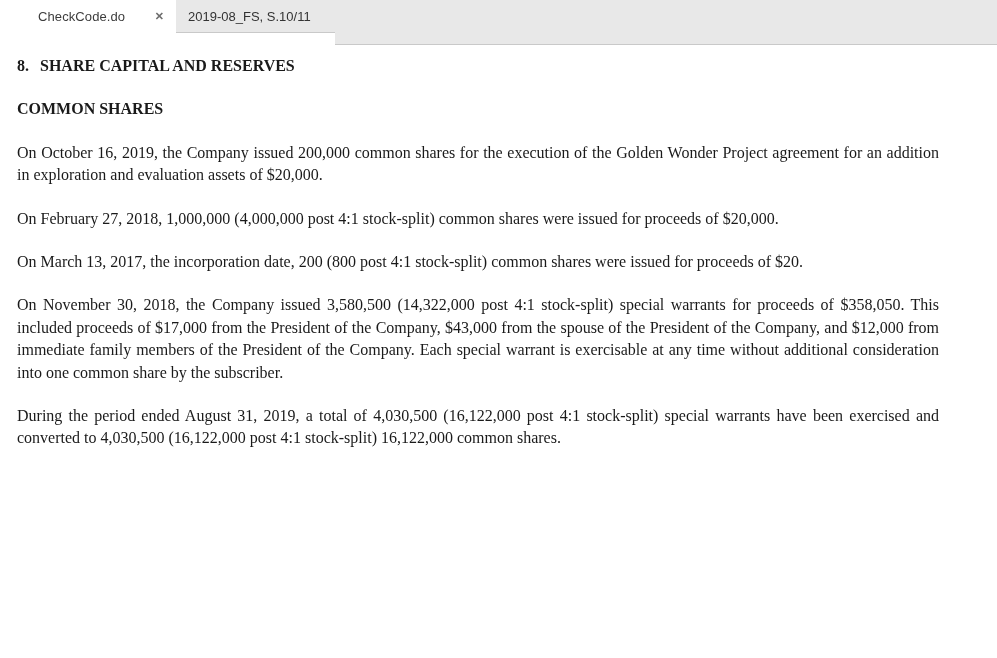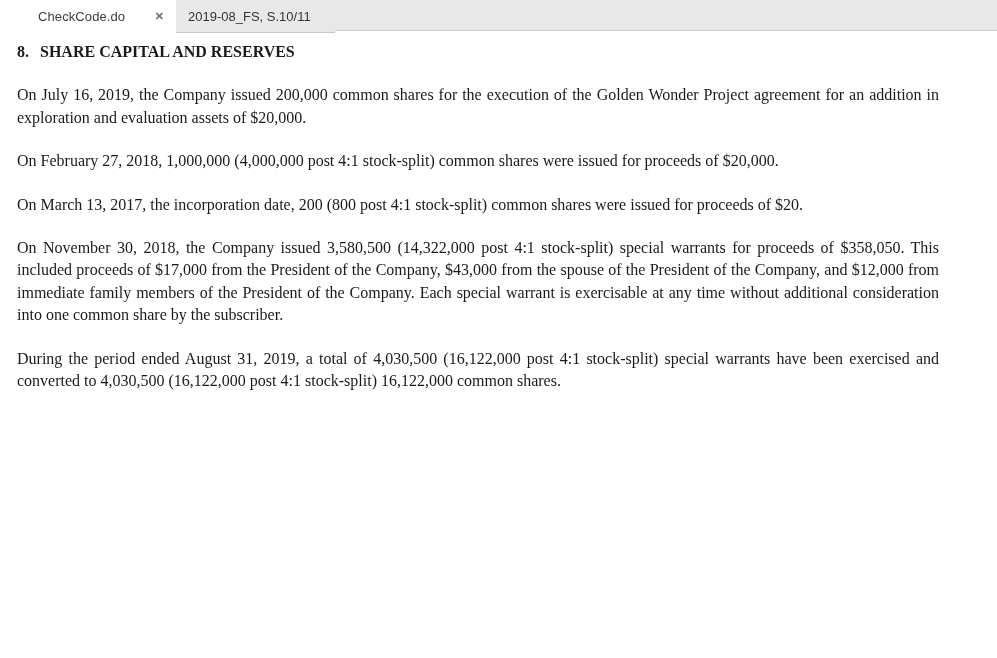--- a/index.html
+++ b/index.html
@@ -8,21 +8,21 @@
     width: 997px;
     height: 658px;
     background: #ffffff;
     overflow: hidden;
     font-family: "Liberation Serif", serif;
   }
 
   
   .tabbar {
     display: flex;
-    height: 31px;
+    height: 45px;
     width: 100%;
     background: #ffffff;
     font-family: "Liberation Sans", sans-serif;
   }
   .tab {
     display: flex;
     align-items: center;
     height: 33px;
     cursor: default;
     user-select: none;
@@ -95,21 +95,22 @@
     <span class="tab-label">2019-08_FS, S.10/11</span>
   </div>
   <div class="tab-filler"></div>
 </div>
 
 <div class="doc">
   <h1>
     <span class="sec-num">8.</span><span>SHARE CAPITAL AND RESERVES</span>
   </h1>
 
+  <h2>COMMON SHARES</h2>
 
-  <p>On July 16, 2019, the Company issued 200,000 common shares for the execution of the Golden Wonder Project agreement for an addition in exploration and evaluation assets of $20,000.</p>
+  <p>On October 16, 2019, the Company issued 200,000 common shares for the execution of the Golden Wonder Project agreement for an addition in exploration and evaluation assets of $20,000.</p>
   <p>On February 27, 2018, 1,000,000 (4,000,000 post 4:1 stock-split) common shares were issued for proceeds of $20,000.</p>
   <p>On March 13, 2017, the incorporation date, 200 (800 post 4:1 stock-split) common shares were issued for proceeds of $20.</p>
 
 
   <p>On November 30, 2018, the Company issued 3,580,500 (14,322,000 post 4:1 stock-split) special warrants for proceeds of $358,050. This included proceeds of $17,000 from the President of the Company, $43,000 from the spouse of the President of the Company, and $12,000 from immediate family members of the President of the Company. Each special warrant is exercisable at any time without additional consideration into one common share by the subscriber.</p>
   <p>During the period ended August 31, 2019, a total of 4,030,500 (16,122,000 post 4:1 stock-split) special warrants have been exercised and converted to 4,030,500 (16,122,000 post 4:1 stock-split) 16,122,000 common shares.</p>
 </div>
 
 </body></html>

